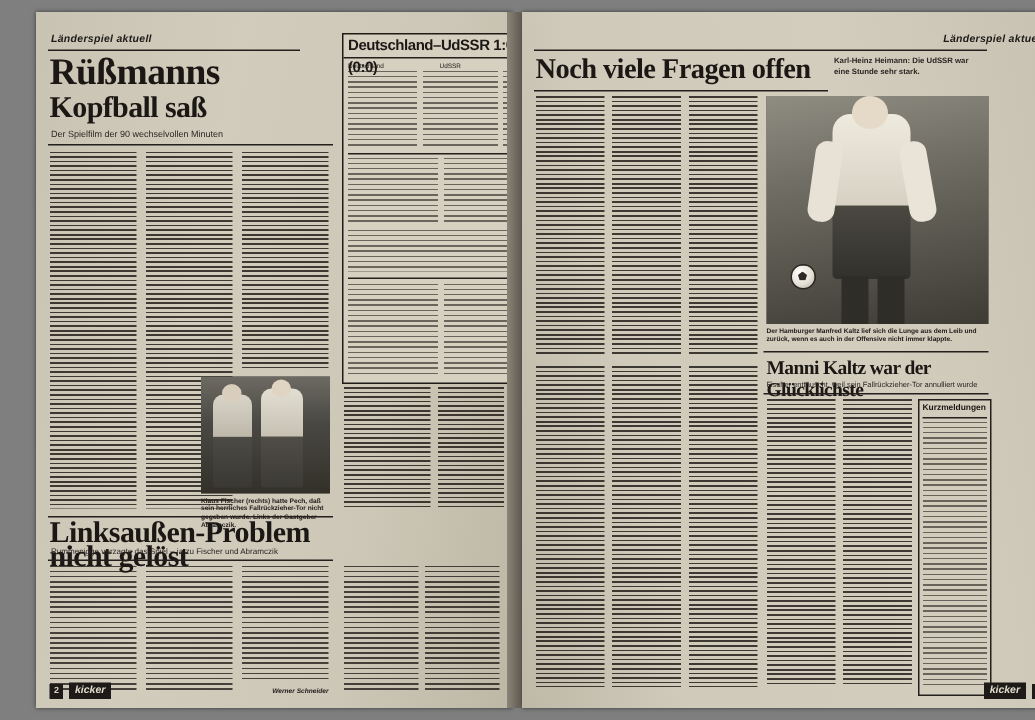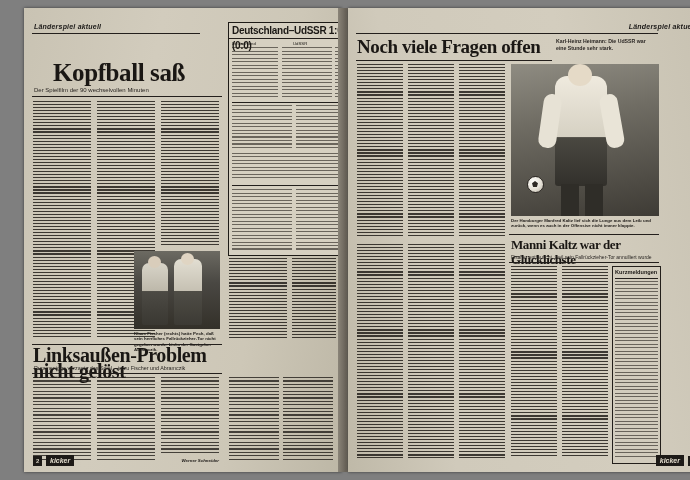--- a/index.html
+++ b/index.html
@@ -108,21 +108,22 @@
 
 <div class="spread">
 
   <div class="page page-left">
 
     <div class="hdr-strip" style="left:10px;top:13px;width:120px;">
       <span class="lbl">Länderspiel aktuell</span>
     </div>
     <div class="rule" style="position:absolute;left:8px;top:25px;width:168px;height:1.3px;"></div>
 
-    <div class="headline" style="position:absolute;left:9px;top:52px;width:185px;font-size:25px;line-height:25px;margin-left:20px;">Kopfball saß</div>
+    <div class="headline" style="position:absolute;left:9px;top:28px;width:185px;font-size:25px;line-height:25px;">Rüßmanns</div>
+    <div class="headline" style="position:absolute;left:9px;top:52px;width:185px;font-size:20px;line-height:25px;">Kopfball saß</div>
     <div class="subhead" style="position:absolute;left:10px;top:79px;width:186px;">Der Spielfilm der 90 wechselvollen Minuten</div>
     <div class="rule" style="position:absolute;left:8px;top:88px;width:190px;height:.8px;"></div>
 
     <div class="col txt dense" style="left:9px;top:93px;width:58px;height:238px;"></div>
     <div class="col txt dense" style="left:73px;top:93px;width:58px;height:238px;"></div>
     <div class="col txt dense" style="left:137px;top:93px;width:58px;height:145px;"></div>
 
     <div class="photo" style="left:110px;top:243px;width:86px;height:78px;">
       <div style="position:absolute;left:0;top:0;width:100%;height:100%;
         background:linear-gradient(180deg,#6c6a62 0%,#4a4843 40%,#333029 100%);"></div>

